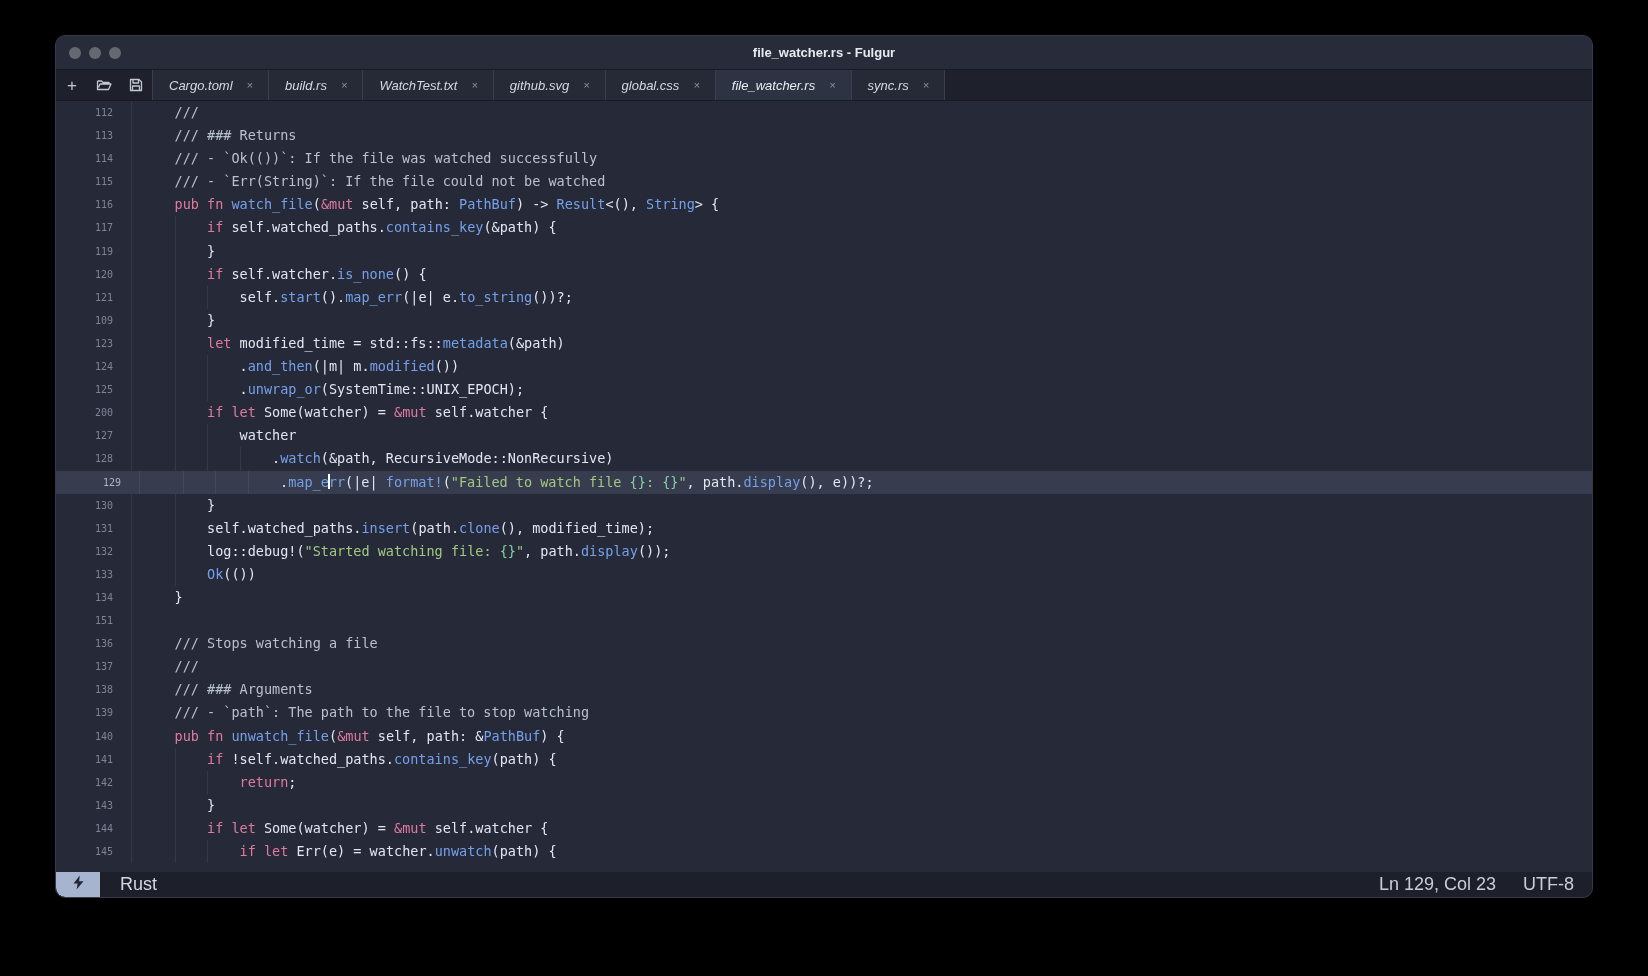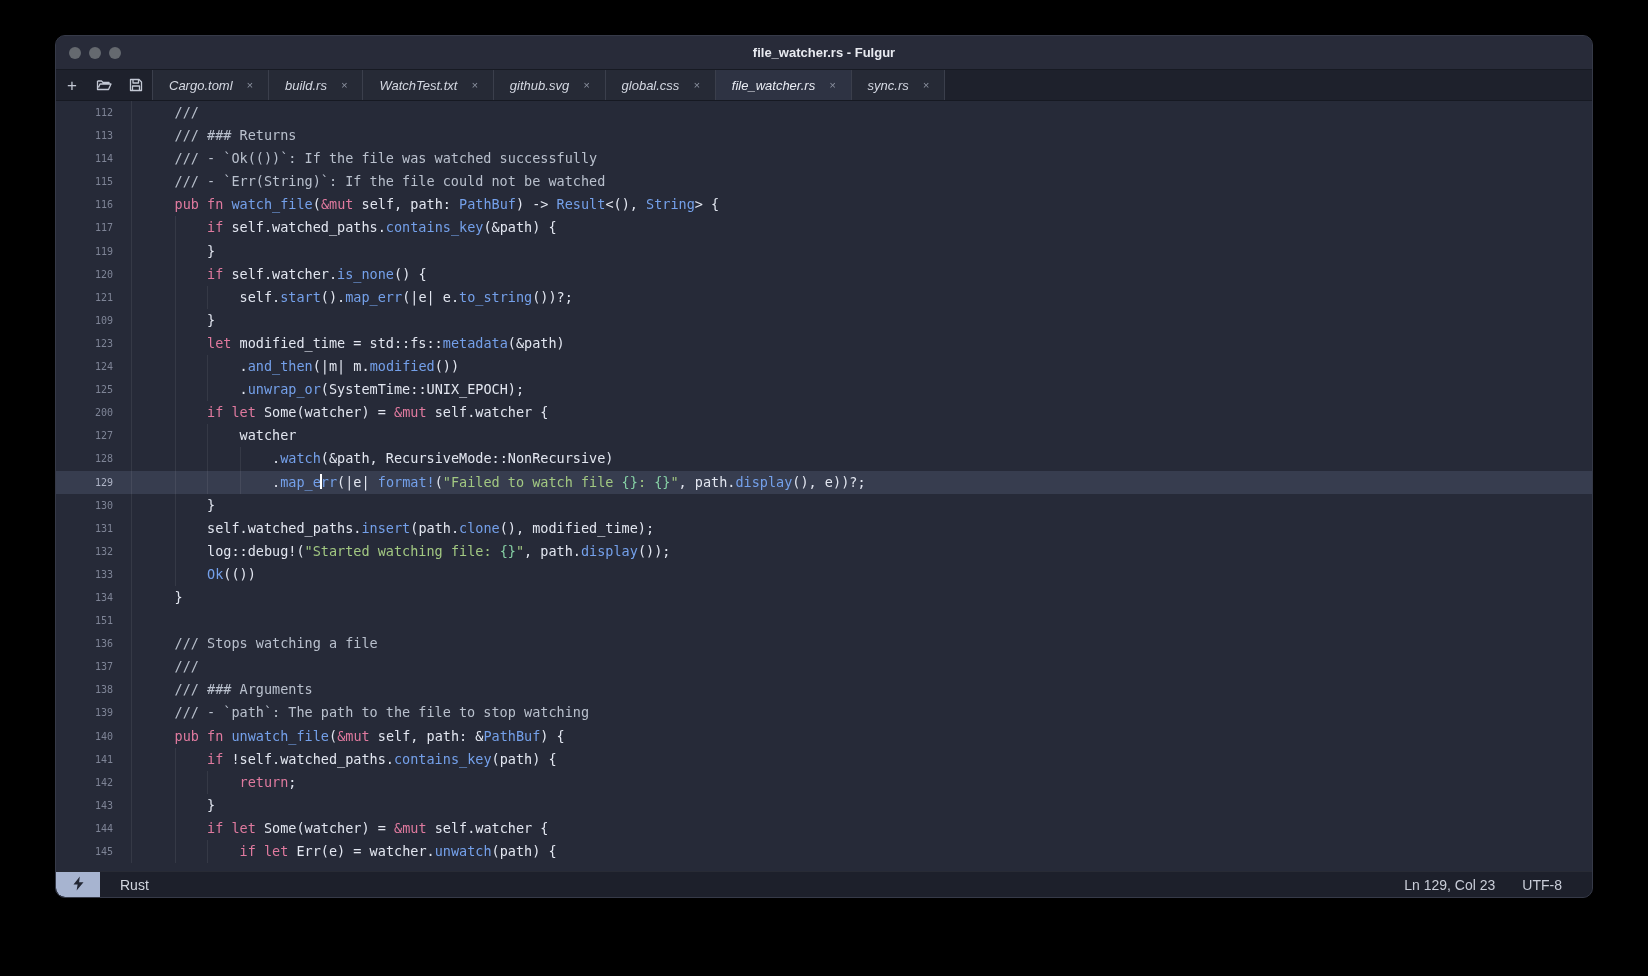--- a/index.html
+++ b/index.html
@@ -46,41 +46,41 @@
   .tab{display:flex;align-items:center;padding:0 12px 0 16px;background:var(--bg-tab);
     border-left:1px solid var(--divider);color:var(--ui-text);font-size:13px;cursor:pointer;white-space:nowrap;font-style:italic;}
   .tab:last-child{border-right:1px solid var(--divider);}
   .tab.active{background:var(--bg-tab-active);color:#eaedf4;}
   .tab-label{pointer-events:none;}
   .tab-close{margin-left:11px;font-size:11px;color:#8d93a1;padding:1px 3px;border-radius:3px;}
   
   .editor{flex:1 1 auto;overflow:hidden;background:var(--bg-window);
     font-family:"DejaVu Sans Mono",monospace;font-size:13.5px;position:relative;}
   .row{display:flex;height:23.1px;line-height:23.1px;white-space:pre;}
-  .row.hl{background:var(--bg-current-line);}
+  .row.hl{background:var(--bg-current-line);padding-left:8px;}
   .gutter{flex:0 0 75px;text-align:right;padding-right:18px;color:var(--gutter);
     font-size:10px;user-select:none;}
   .row.hl .gutter{color:var(--gutter-active);}
   .code{flex:1 1 auto;border-left:1px solid rgba(255,255,255,.07);padding-left:10px;color:var(--text);}
   .ind{display:inline-block;}
   .ig{box-shadow:inset 1px 0 0 rgba(255,255,255,.07);}
   .tk-d{color:var(--text);}
   .tk-c{color:var(--comment);}
   .tk-k{color:var(--keyword);}
   .tk-f{color:var(--function);}
   .tk-s{color:var(--string);}
   .tk-g{color:var(--placeholder);}
   .caret{display:inline-block;width:2px;height:15px;background:#ffffff;vertical-align:-2px;margin:0 -1px;}
   
   .statusbar{height:26px;flex:0 0 auto;background:var(--bg-statusbar);display:flex;align-items:center;
-    border-top:1px solid rgba(255,255,255,.05);color:#c9cdd8;font-size:14px;position:relative;}
+    border-top:1px solid rgba(255,255,255,.05);color:#c9cdd8;font-size:18px;position:relative;}
   .lang-badge{width:44px;height:100%;background:var(--bg-badge);border-bottom-left-radius:9px;
     display:flex;align-items:center;justify-content:center;flex:0 0 auto;}
   .lang-label{margin-left:20px;color:#d3d7e0;}
-  .sb-right{position:absolute;right:30px;display:flex;gap:27px;align-items:center;}
+  .sb-right{position:absolute;right:18px;display:flex;gap:27px;align-items:center;}
 </style>
 </head>
 <body>
 
 <div class="window">
 
   <div class="titlebar">
     <div class="lights">
       <span class="light"></span>
       <span class="light"></span>

